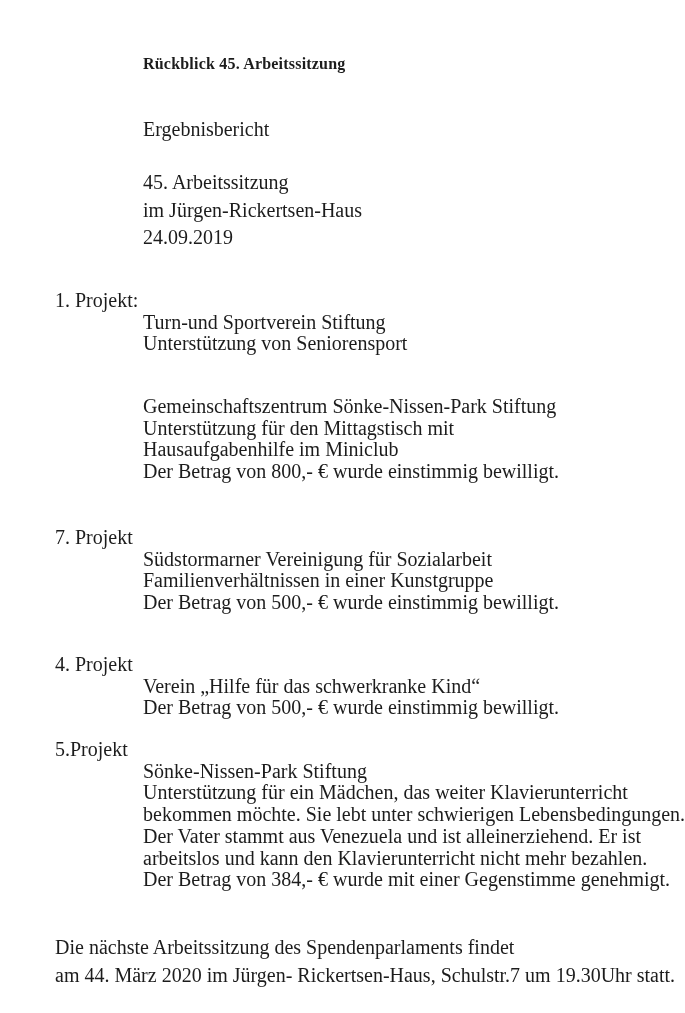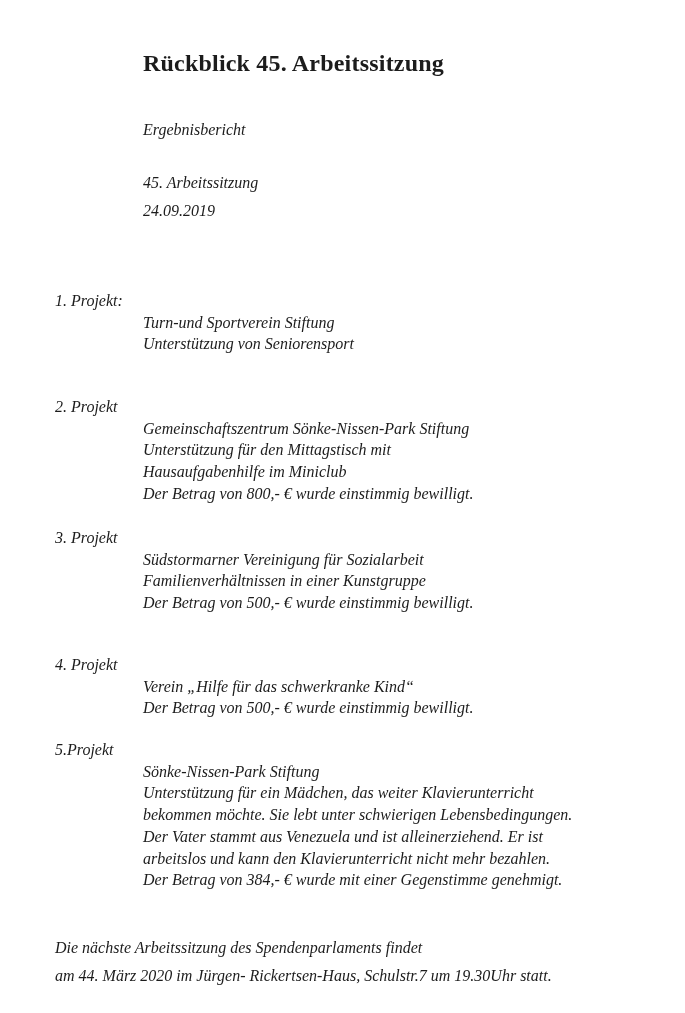--- a/index.html
+++ b/index.html
@@ -14,30 +14,29 @@
     background: #ffffff;
     overflow: hidden;
     font-family: "Liberation Serif", "DejaVu Serif", serif;
     color: #1c1c1c;
     -webkit-font-smoothing: antialiased;
   }
   .doc-title {
     position: absolute;
     left: 143px;
     top: 52px;
-    font-size: 24px;
+    font-size: 16px;
     font-weight: bold;
     line-height: 23px;
     white-space: nowrap;
     letter-spacing: 0.2px;
   }
   .body-text {
-    font-size: 16px;
+    font-size: 20px;
     line-height: 21.7px;
-    font-style: italic;
   }
   .report-label {
     position: absolute;
     left: 143px;
     top: 119px;
     white-space: nowrap;
   }
   .meeting-info {
     position: absolute;
     left: 143px;
@@ -68,39 +67,39 @@
 <body>
 
 <div class="page">
 
   <div class="doc-title">Rückblick 45. Arbeitssitzung</div>
 
   <div class="report-label body-text">Ergebnisbericht</div>
 
   <div class="meeting-info body-text">
     <div class="line">45. Arbeitssitzung</div>
+    <div class="line">im Jürgen-Rickertsen-Haus</div>
     <div class="line">24.09.2019</div>
   </div>
 
   <div class="project body-text" style="top:290px">
     <div class="heading">1. Projekt:</div>
     <div class="detail">Turn-und Sportverein Stiftung</div>
     <div class="detail">Unterstützung von Seniorensport</div>
   </div>
 
   <div class="project body-text" style="top:396px">
-    <div class="heading">2. Projekt</div>
     <div class="detail">Gemeinschaftszentrum Sönke-Nissen-Park Stiftung</div>
     <div class="detail">Unterstützung für den Mittagstisch mit</div>
     <div class="detail">Hausaufgabenhilfe im Miniclub</div>
     <div class="detail">Der Betrag von 800,- € wurde einstimmig bewilligt.</div>
   </div>
 
   <div class="project body-text" style="top:527px">
-    <div class="heading">3. Projekt</div>
+    <div class="heading">7. Projekt</div>
     <div class="detail">Südstormarner Vereinigung für Sozialarbeit</div>
     <div class="detail">Familienverhältnissen in einer Kunstgruppe</div>
     <div class="detail">Der Betrag von 500,- € wurde einstimmig bewilligt.</div>
   </div>
 
   <div class="project body-text" style="top:654px">
     <div class="heading">4. Projekt</div>
     <div class="detail">Verein „Hilfe für das schwerkranke Kind“</div>
     <div class="detail">Der Betrag von 500,- € wurde einstimmig bewilligt.</div>
   </div>

